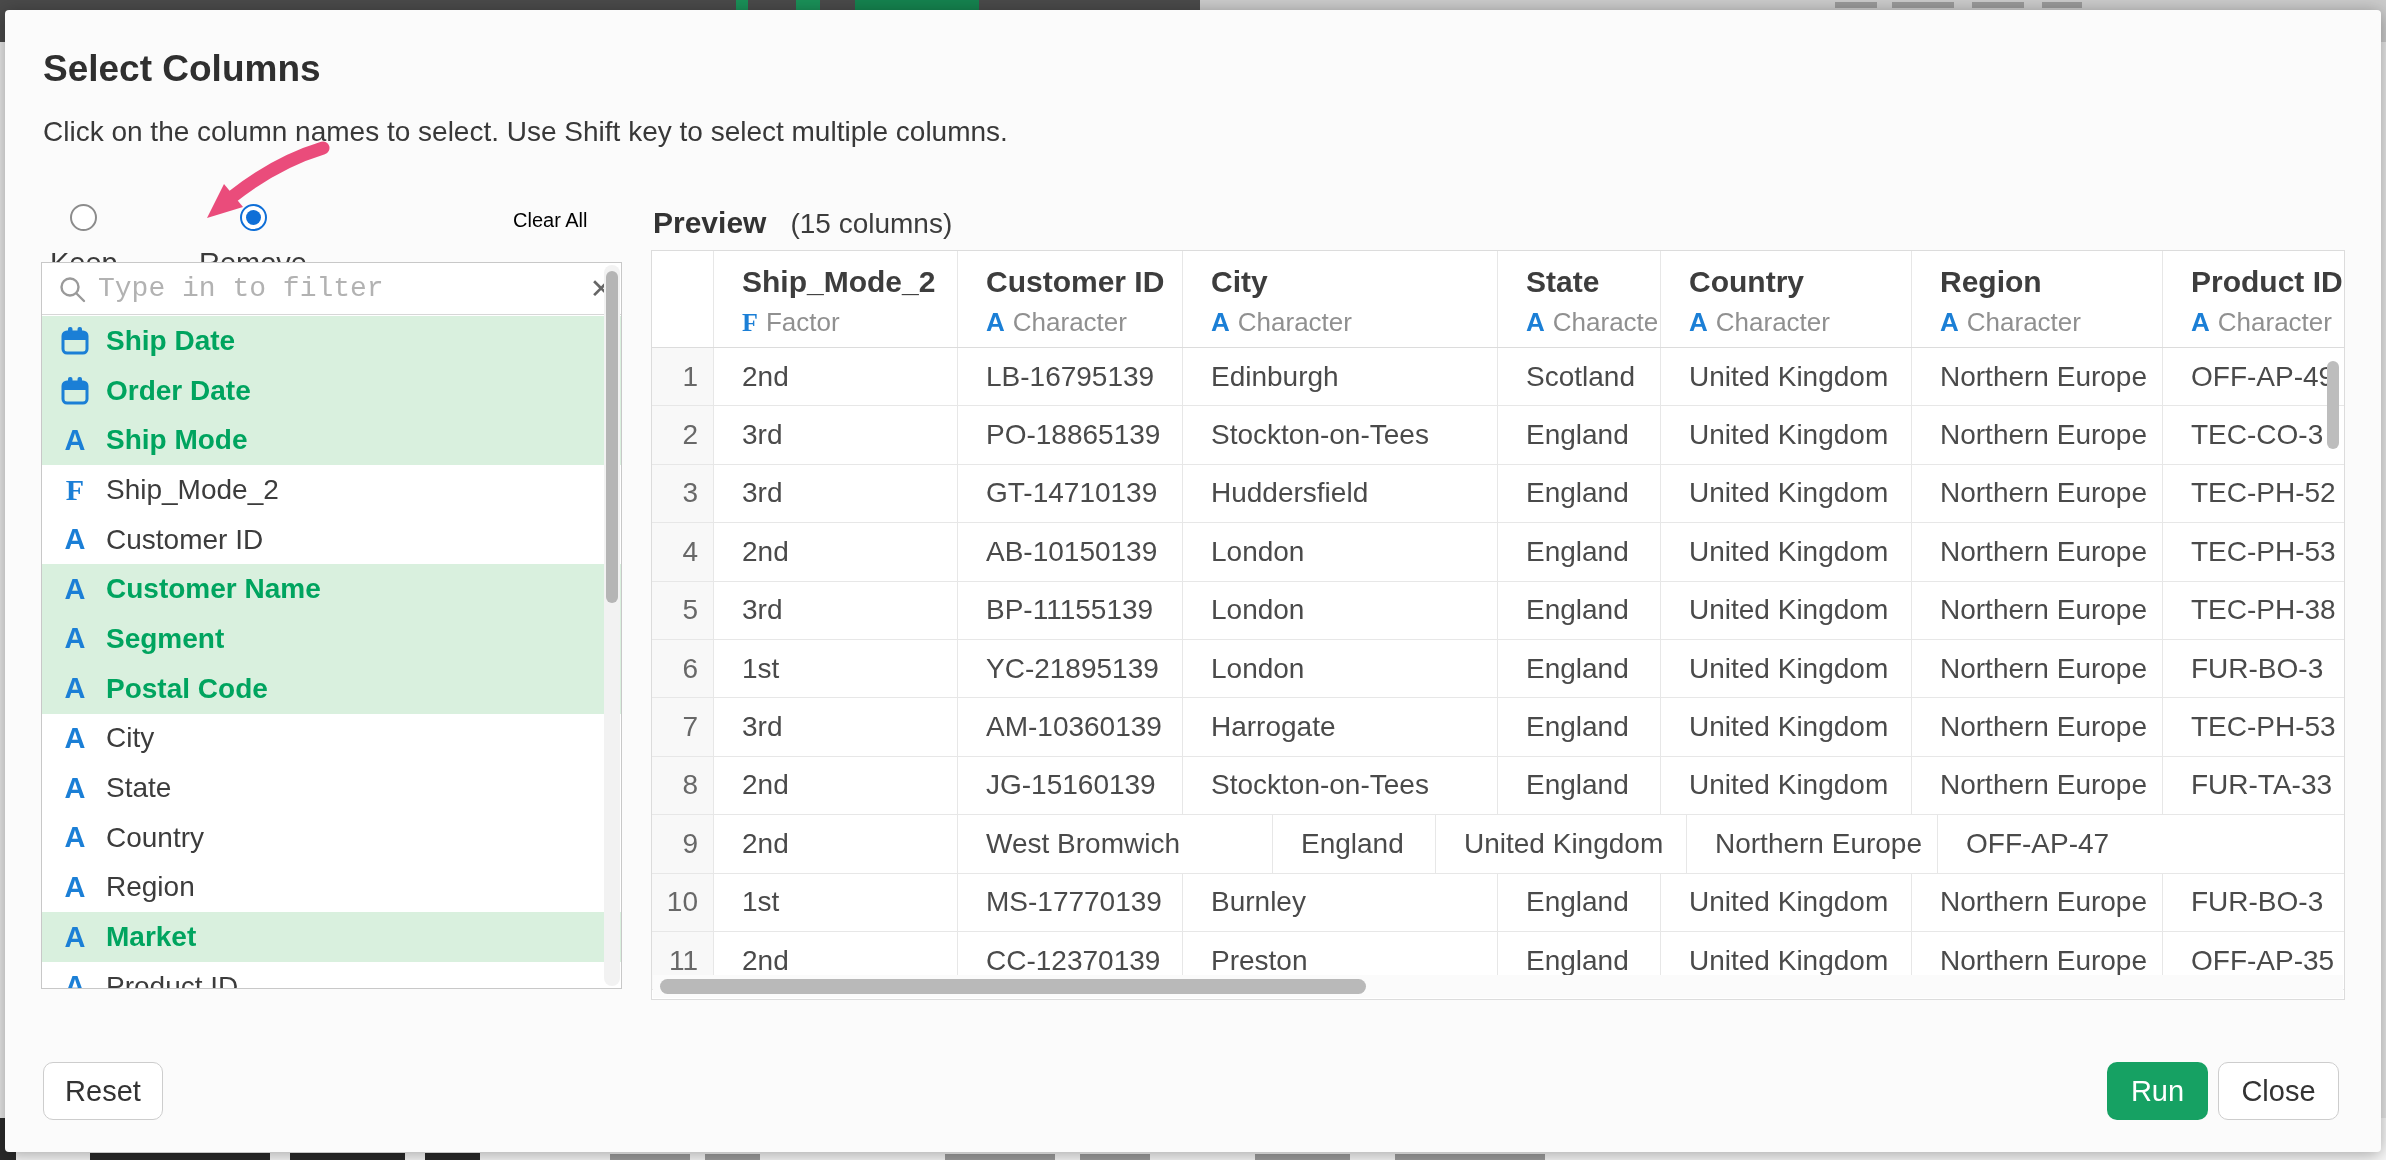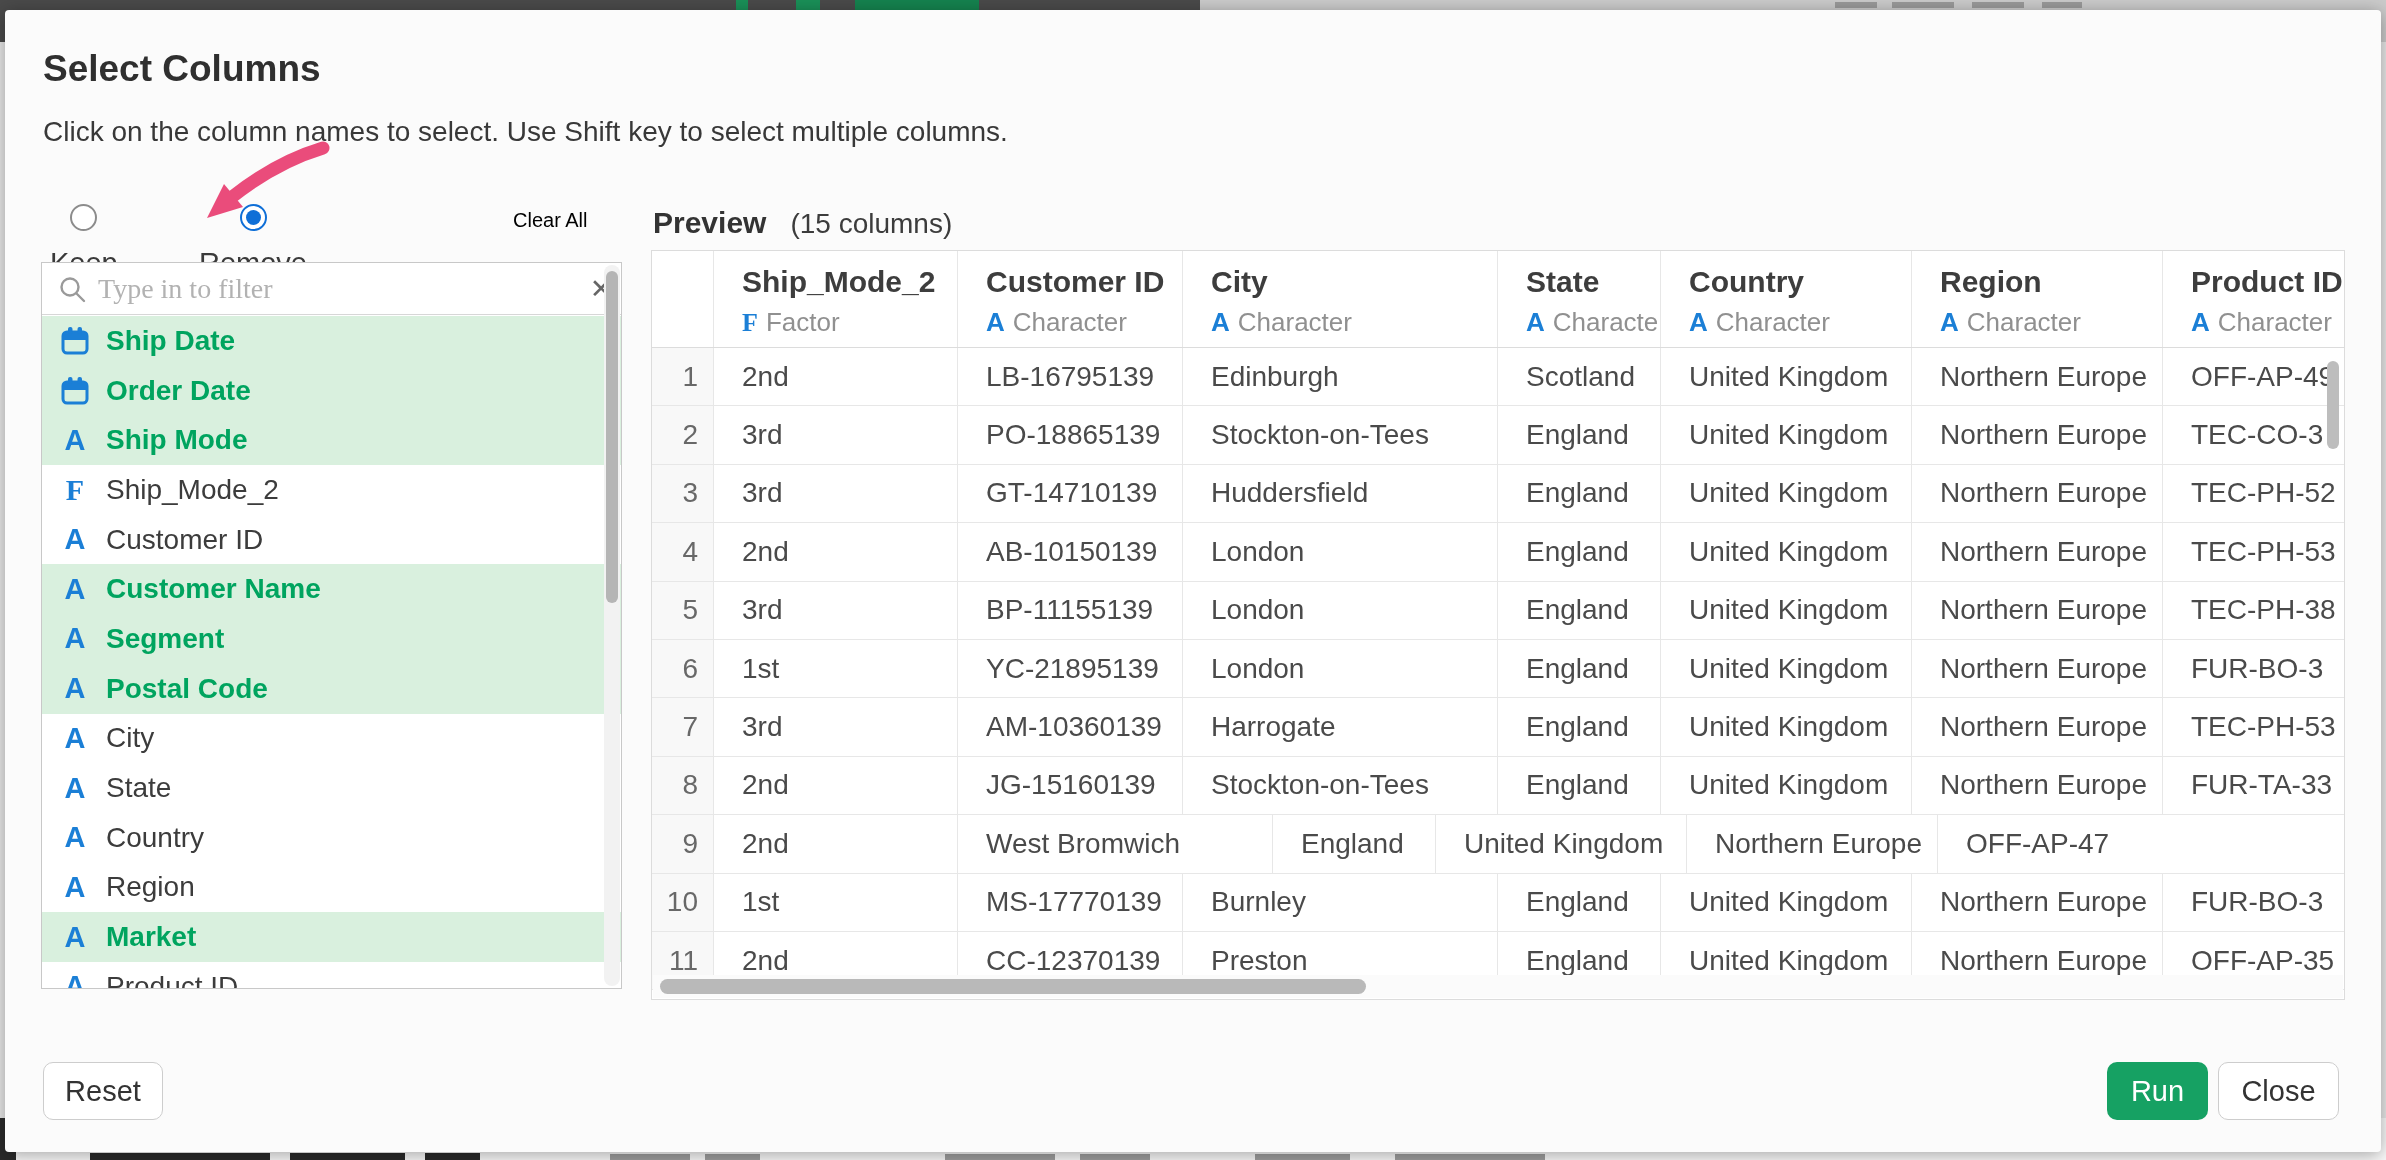--- a/index.html
+++ b/index.html
@@ -34,21 +34,21 @@
   .preview-row { position:absolute; left:648px; top:196px; display:flex; align-items:baseline; gap:24px; }
   .preview-title { font-size:30px; font-weight:bold; color:#333; }
   .preview-count { font-size:28px; color:#3c3c3c; }
 
   
   .left-panel { position:absolute; left:36px; top:252px; width:581px; height:727px;
                 background:#fff; border:1px solid #c8c8c8; }
   .search-row { position:relative; height:52px; border-bottom:1px solid #d7d7d7; display:flex; align-items:center; }
   .search-icon { margin-left:16px; width:28px; height:28px; flex:none; }
   .search-input { flex:1; border:none; outline:none; font-size:28px; color:#444; margin-left:12px;
-                  font-family:Liberation Serif, serif; background:transparent; }
+                  font-family:Liberation Mono, monospace; background:transparent; }
   .search-input::placeholder { color:#b2b2b2; }
   .clear-x { width:40px; flex:none; font-size:27px; color:#666; text-align:center; cursor:pointer;
              font-weight:400; }
   .list-viewport { position:absolute; left:0; top:53px; right:0; bottom:0; overflow:hidden; }
   .list-row { height:49.7px; display:flex; align-items:center; padding-left:16px; cursor:pointer; background:#fff; }
   .list-row.selected { background:#d9f0de; }
   .li-icon { width:34px; height:34px; flex:none; display:flex; align-items:center; justify-content:center; }
   .aicon { font-size:29px; font-weight:bold; color:#1b7fd6; font-family:"Liberation Sans",sans-serif; }
   .ficon { font-size:30px; font-weight:bold; color:#1b7fd6; font-family:"Liberation Serif",serif; }
   .li-label { margin-left:14px; font-size:28px; color:#3c3c3c; white-space:nowrap; }

